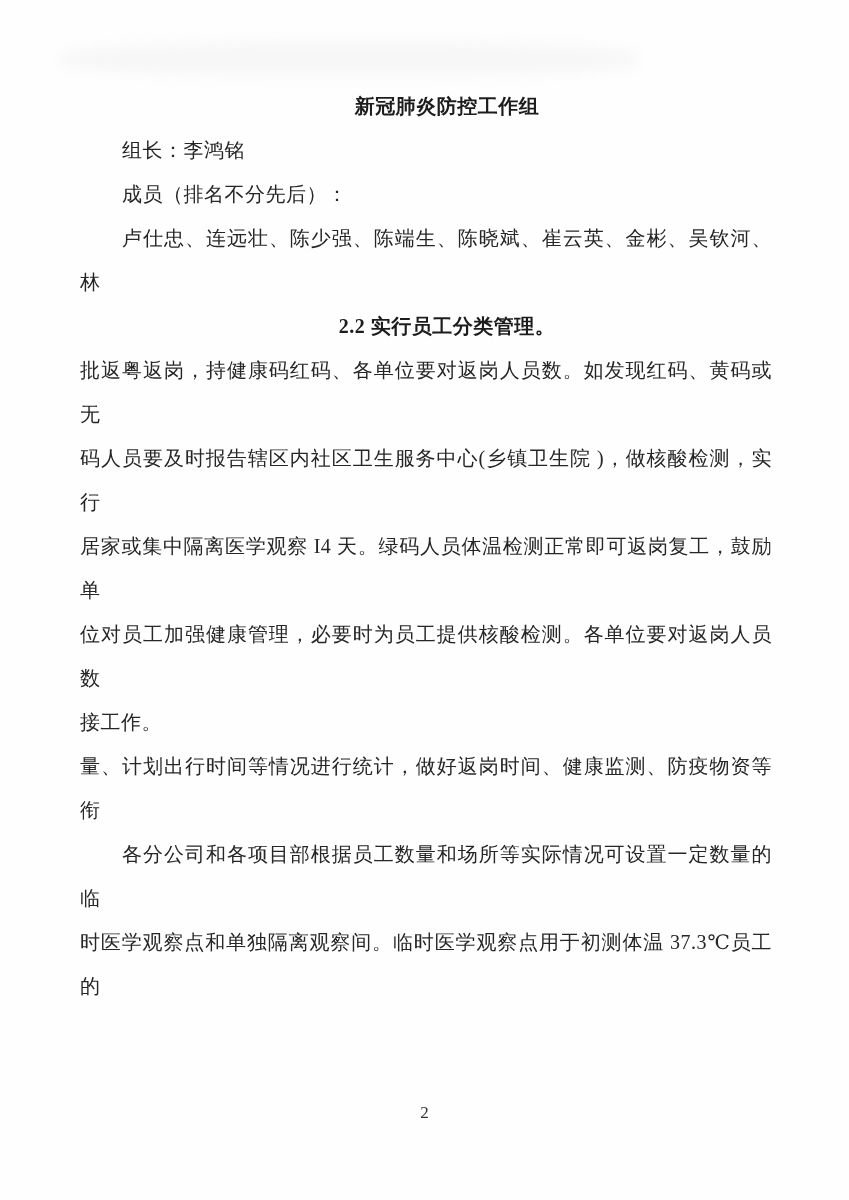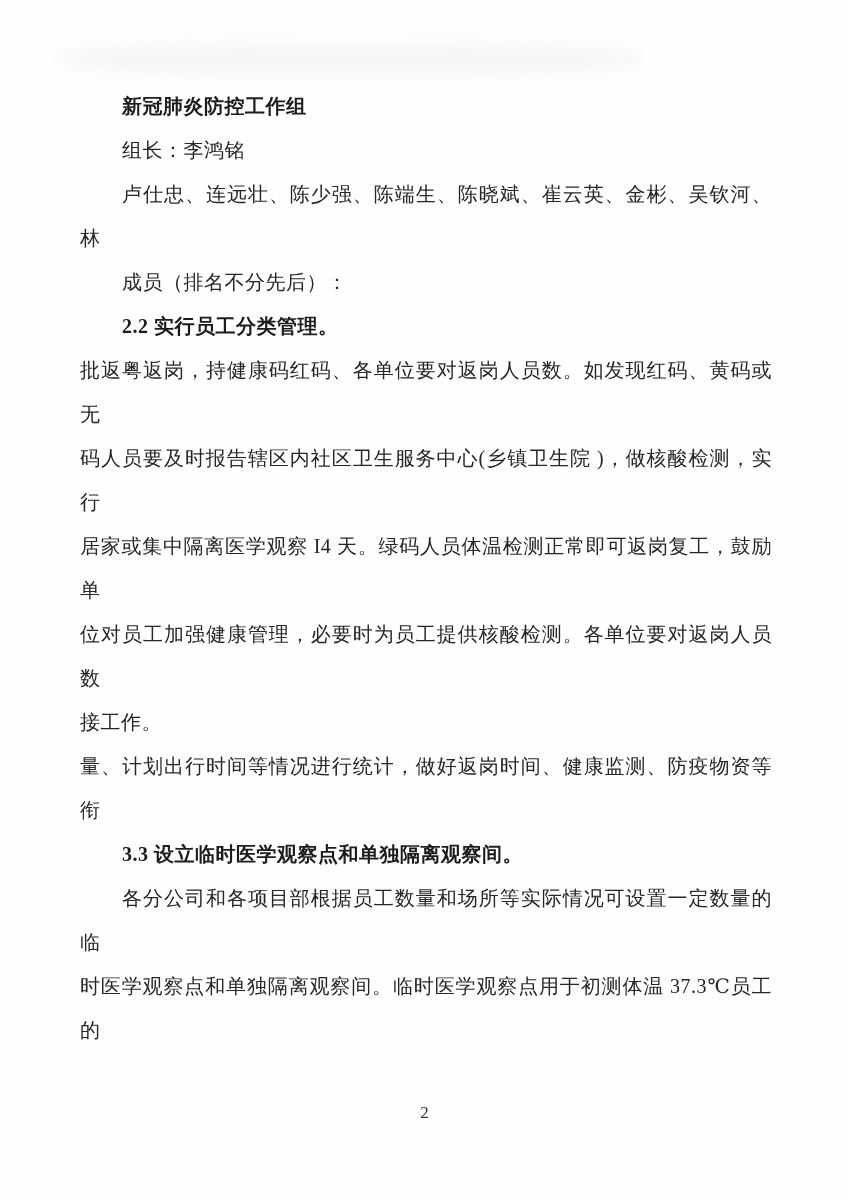--- a/index.html
+++ b/index.html
@@ -48,20 +48,21 @@
     white-space: normal;
     text-align: justify;
     text-align-last: justify;
   }
   .indent {
     text-indent: 42px;
   }
   .bold {
     font-weight: 700;
     color: #1c1c1c;
+    text-align: center;
   }
   .page-number {
     position: absolute;
     top: 1098px;
     left: 0;
     width: 100%;
     text-align: center;
     font-size: 17px;
     line-height: 30px;
     color: #333333;
@@ -71,32 +72,31 @@
 <body>
 
 <div class="page">
 
   <div class="smudge"></div>
 
   <div class="body-text">
 
     <div class="line bold indent">新冠肺炎防控工作组</div>
     <div class="line indent">组长：李鸿铭</div>
+    <div class="line indent">成员（排名不分先后）：</div>
     <div class="line just indent">卢仕忠、连远壮、陈少强、陈端生、陈晓斌、崔云英、金彬、吴钦河、林</div>
-    <div class="line indent">成员（排名不分先后）：</div>
 
     <div class="line bold indent">2.2 实行员工分类管理。</div>
     <div class="line just">批返粤返岗，持健康码红码、各单位要对返岗人员数。如发现红码、黄码或无</div>
     <div class="line just">码人员要及时报告辖区内社区卫生服务中心(乡镇卫生院 )，做核酸检测，实行</div>
     <div class="line just">居家或集中隔离医学观察 I4 天。绿码人员体温检测正常即可返岗复工，鼓励单</div>
     <div class="line just">位对员工加强健康管理，必要时为员工提供核酸检测。各单位要对返岗人员数</div>
     <div class="line wrap">接工作。</div>
     <div class="line just">量、计划出行时间等情况进行统计，做好返岗时间、健康监测、防疫物资等衔</div>
 
-    <div class="line bold indent">3.3 设立临时医学观察点和单独隔离观察间。</div>
     <div class="line just indent">各分公司和各项目部根据员工数量和场所等实际情况可设置一定数量的临</div>
     <div class="line just">时医学观察点和单独隔离观察间。临时医学观察点用于初测体温 37.3℃员工的</div>
 
   </div>
 
   <div class="page-number">2</div>
 
 </div>
 
 </body></html>

